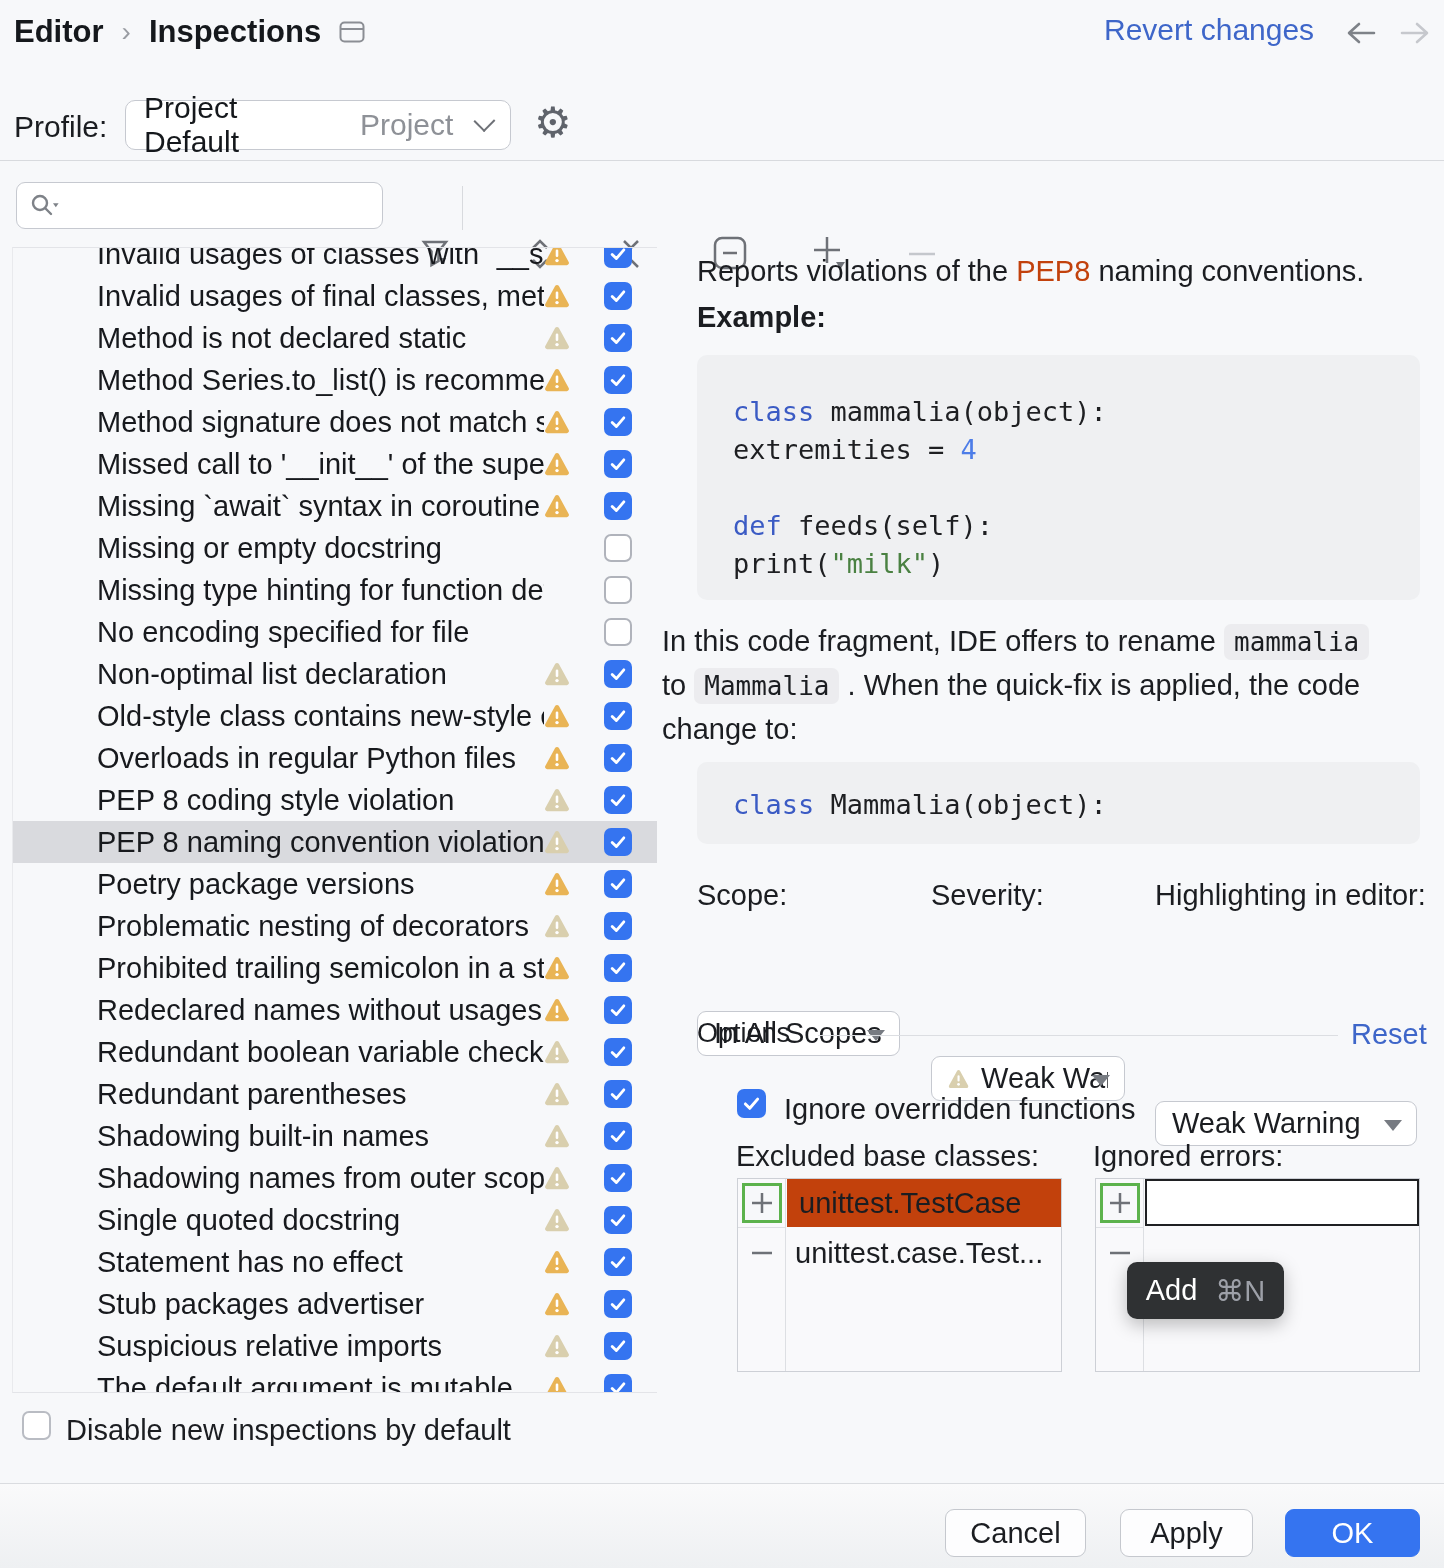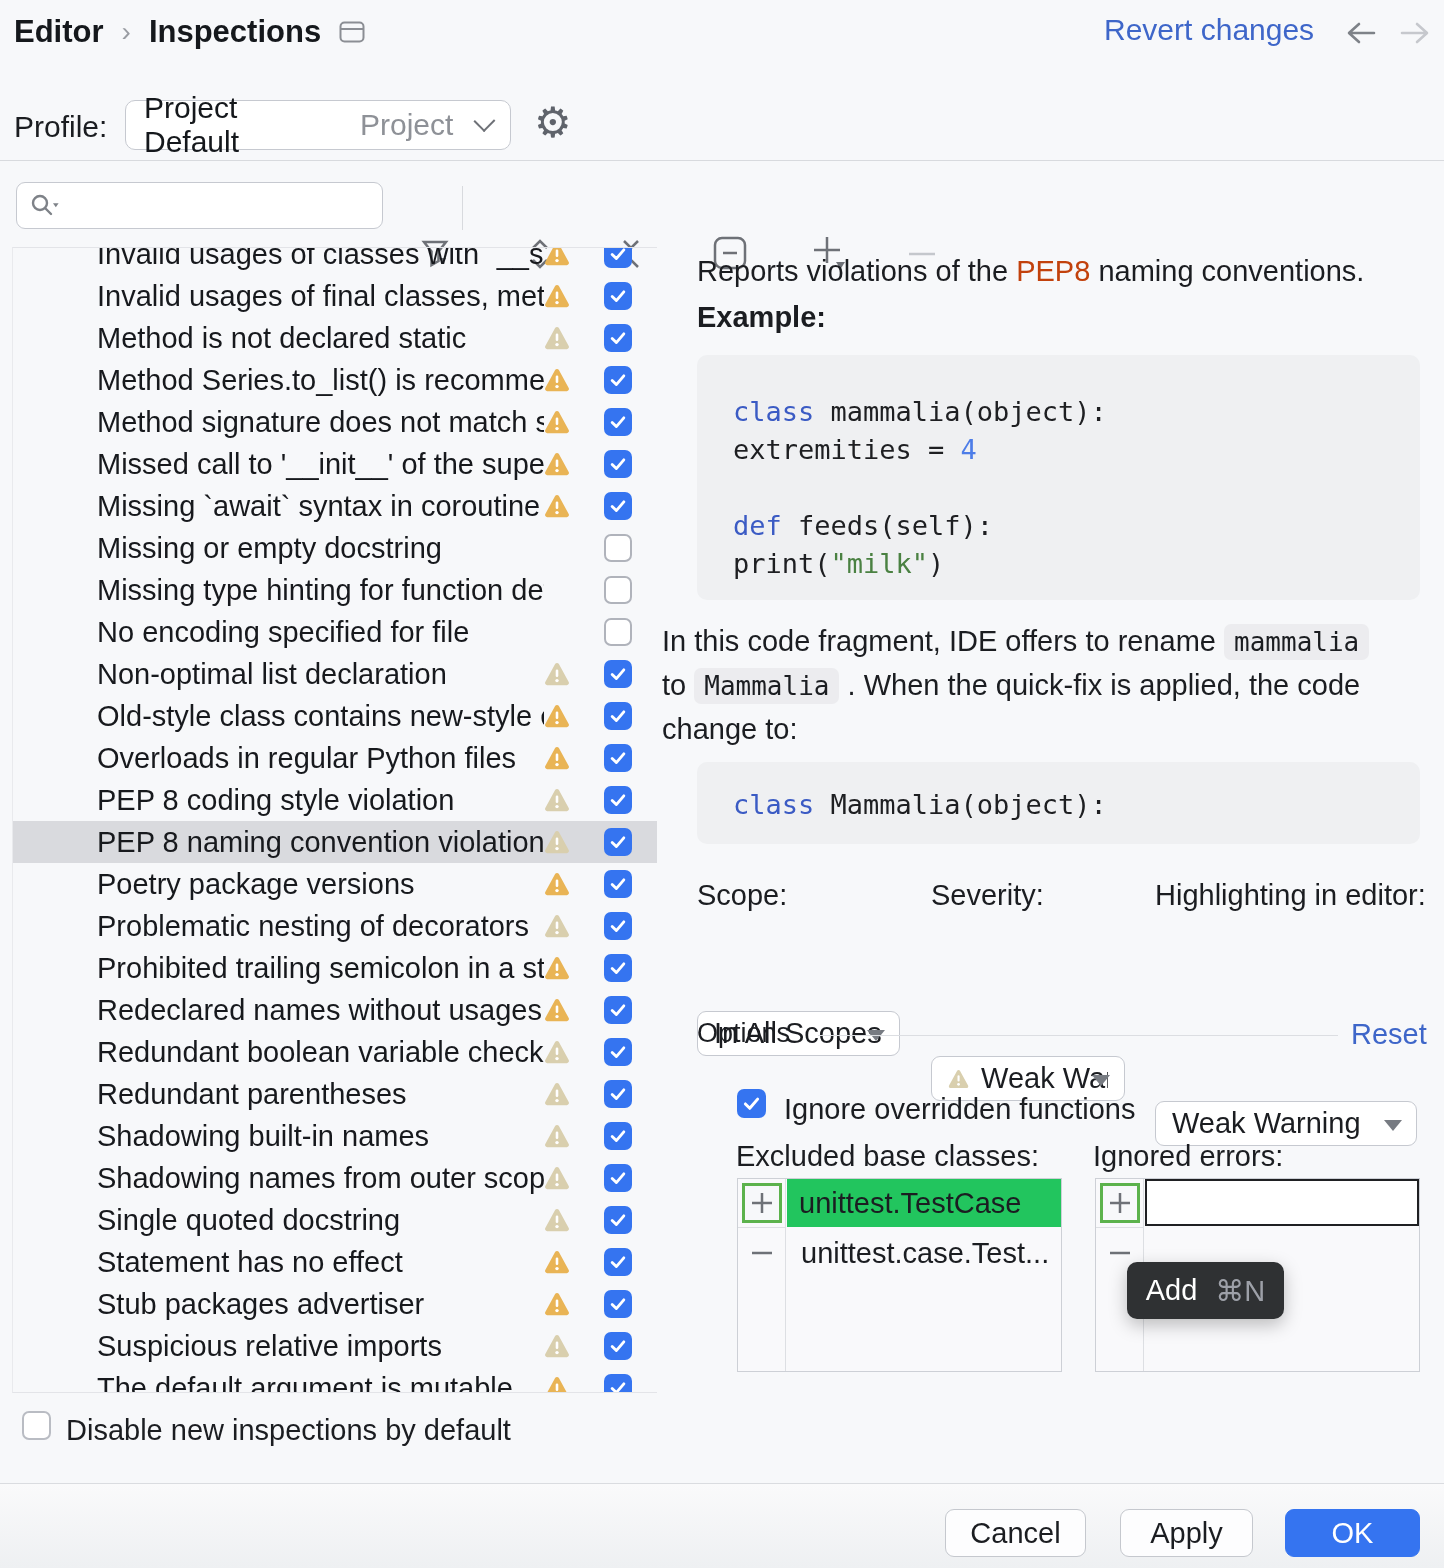--- a/index.html
+++ b/index.html
@@ -98,22 +98,22 @@
     position:absolute; width:325px; height:194px; border:1px solid #cdd0d6; background:#f9f9fb;
   }
   .lp-toolbar-col { position:absolute; left:0; top:0; width:48px; height:100%; border-right:1px solid #dddfe3; }
   .plus-btn {
     position:absolute; left:4px; top:4px; width:40px; height:40px;
     border:3px solid #5cb24c; background:#f7f8fa;
     display:flex; align-items:center; justify-content:center; cursor:pointer;
   }
   .glyph { stroke:#6e7177; stroke-width:2.5; fill:none; }
   .minus-cell { position:absolute; left:4px; width:40px; height:40px; display:flex; align-items:center; justify-content:center; cursor:pointer; }
-  .lp-row-sel { position:absolute; left:49px; top:0; right:0; height:48px; background:#22c55e; display:flex; align-items:center; }
-  .lp-row { position:absolute; left:51px; right:0; height:48px; display:flex; align-items:center;text-align:center; }
+  .lp-row-sel { position:absolute; left:49px; top:0; right:0; height:48px; background:#c2410c; display:flex; align-items:center; }
+  .lp-row { position:absolute; left:45px; right:0; height:48px; display:flex; align-items:center;text-align:center; }
   .lp-txt { font-size:29px; padding-left:12px; white-space:nowrap; overflow:hidden; }
   .err-input {
     position:absolute; left:49px; top:0; right:0; height:47px; background:#fff; border:2.5px solid #1f2023;
   }
   .tooltip {
     position:absolute; background:#2f3133; border-radius:10px; color:#fff;
     display:flex; align-items:center; justify-content:center; gap:18px;
     font-size:29px; box-shadow:0 6px 18px rgba(0,0,0,.25); z-index:5;
   }
   .tooltip .shortcut { color:#9da0a8; }

